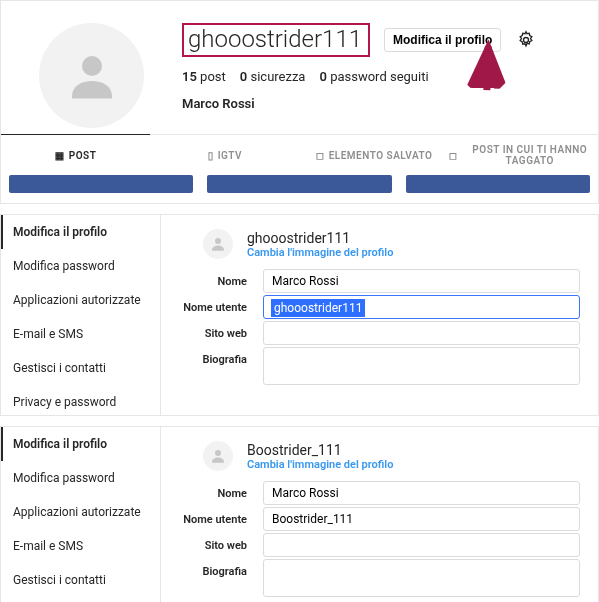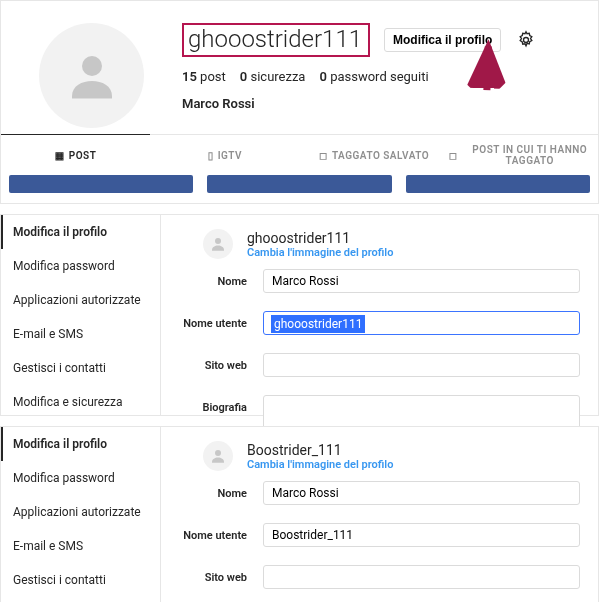--- a/index.html
+++ b/index.html
@@ -38,21 +38,21 @@
   .settings { display: flex; height: 200px; }
   .side { width: 160px; border-right: 1px solid #e6e6e6; }
   .side li { list-style: none; padding: 10px 12px; font-size: 12px; cursor: pointer; }
   .side li.active { border-left: 2px solid #262626; font-weight: 600; padding-left: 10px; }
   .form { flex: 1; padding: 14px 18px 0 18px; }
   .form-top { display: flex; gap: 14px; align-items: center; margin-bottom: 10px; }
   .avatar-sm { width: 30px; height: 30px; border-radius: 50%; background: #f2f2f2; display:flex;align-items:center;justify-content:center; margin-left: 24px; }
   .avatar-sm svg { width: 18px; height: 18px; fill: #c7c7c7; }
   .form-top-name { font-size: 14px; font-weight: 400; }
   .change-pic { color: #3897f0; font-size: 11px; font-weight: 600; cursor: pointer; }
-  .frow { display: flex; align-items: flex-start; margin-bottom: 18px; }
+  .frow { display: flex; align-items: flex-start; margin-bottom: 2px; }
   .flabel { width: 84px; text-align: right; font-size: 11px; font-weight: 600; padding-right: 16px; padding-top: 6px; }
   .finput { flex: 1; }
   .finput input, .finput textarea { width: 100%; border: 1px solid #dbdbdb; border-radius: 3px; padding: 4px 8px; font-size: 12px; font-family: inherit; background: #fff; }
   .finput textarea { height: 38px; resize: none; }
   .hl input { border: 1.5px solid #3b74ff; color: #fff; }
   .hl span.sel { background: #2f6fff; color: #fff; padding: 2px 3px; font-size: 12px; position: absolute; left: 8px; top: 4px; }
   .hlwrap { position: relative; }
 
   .stack > .panel + .panel { margin-top: 10px; }
   .page { position: relative; }
@@ -86,21 +86,21 @@
           <span><b>0</b> <span>sicurezza</span></span>
           <span><b>0</b> <span>password seguiti</span></span>
         </div>
         <div class="fullname">Marco Rossi</div>
       </div>
     </div>
 
     <div class="tabs">
       <div class="tab active">▦ <span>POST</span></div>
       <div class="tab">▯ <span>IGTV</span></div>
-      <div class="tab">◻ <span>TAGGATO SALVATO</span></div>
+      <div class="tab">◻ <span>ELEMENTO SALVATO</span></div>
       <div class="tab">◻ <span>POST IN CUI TI HANNO TAGGATO</span></div>
     </div>
     <div class="bluebars">
         <div></div>
         <div></div>
         <div></div>
       </div>
 
     <svg class="arrow1" width="60" height="50">
       <defs>
@@ -115,21 +115,21 @@
   <div class="stack" style="margin-top:10px;">
 
     <div class="panel rel">
       <div class="settings">
         <ul class="side">
           <li class="active">Modifica il profilo</li>
           <li>Modifica password</li>
           <li>Applicazioni autorizzate</li>
           <li>E-mail e SMS</li>
           <li>Gestisci i contatti</li>
-          <li>Modifica e sicurezza</li>
+          <li>Privacy e password</li>
         </ul>
         <div class="form">
           <div class="form-top">
             <div class="avatar-sm">
                 <svg viewBox="0 0 24 24">
                   <circle cx="12" cy="8" r="4"></circle>
                   <path d="M4 20c0-4 4-6 8-6s8 2 8 6v1H4z"></path>
                 </svg>
               </div>
             <div>

